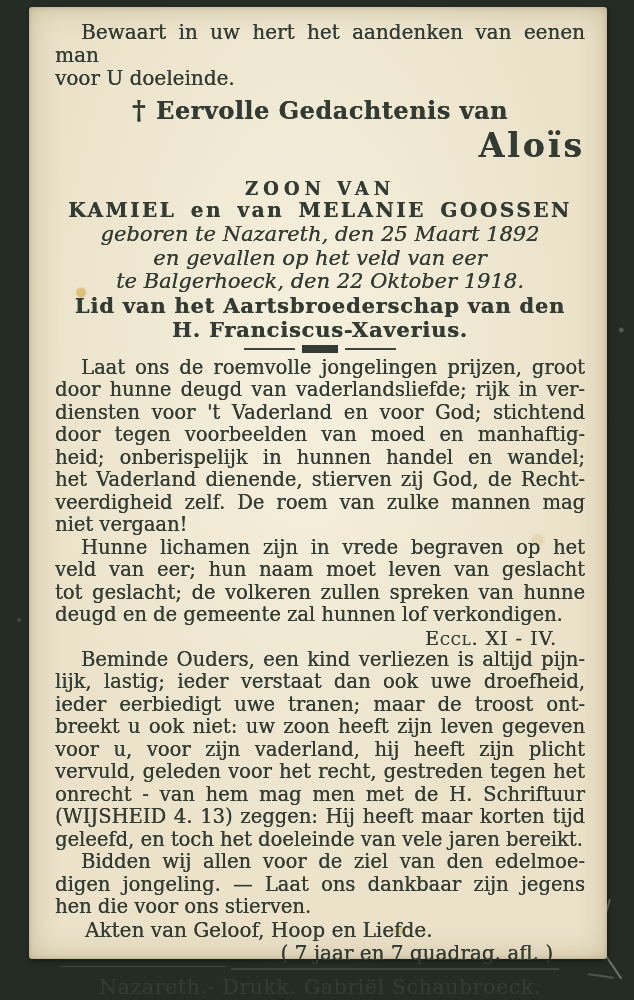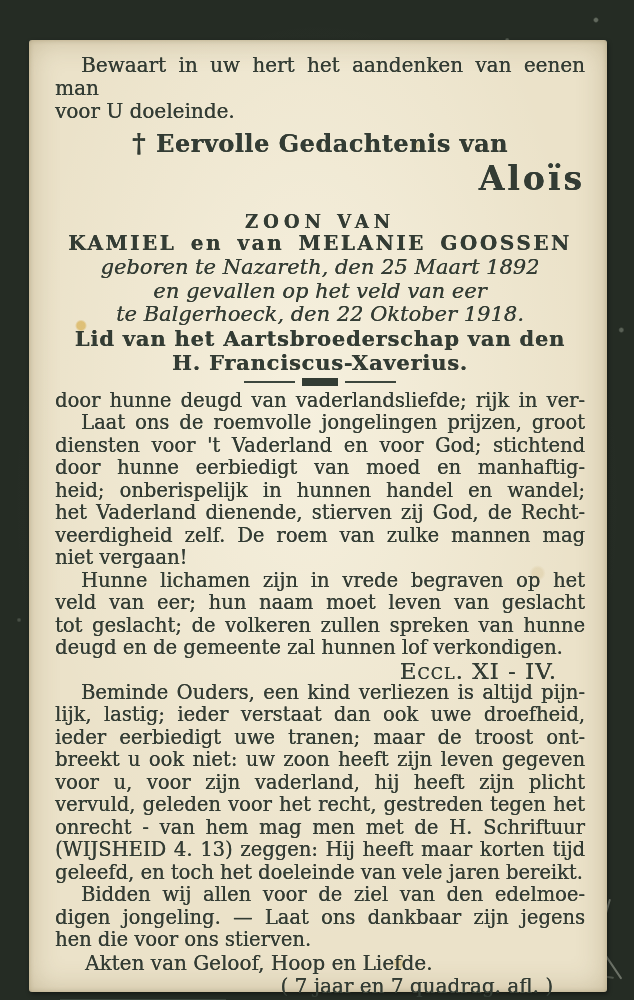--- a/index.html
+++ b/index.html
@@ -19,21 +19,21 @@
       radial-gradient(ellipse at 50% 50%, rgba(255,255,255,.05), transparent 70%),
       var(--frame, #252c24);
   }
   .scratch { position: absolute; background: rgba(214,220,204,.4); border-radius: 2px; }
   .scratch-1 { left: 601px; top: 898px; width: 2px; height: 58px; transform: rotate(16deg); }
   .scratch-2 { left: 611px; top: 948px; width: 1.5px; height: 34px; transform: rotate(-34deg); }
   .scratch-3 { left: 588px; top: 975px; width: 26px; height: 1.5px; transform: rotate(8deg); opacity:.6; }
 
   
   .paper {
-    position: absolute; left: 29px; top: 40px; width: 578px; height: 952px;
+    position: absolute; left: 29px; top: 7px; width: 578px; height: 952px;
     box-sizing: border-box; padding: 8px 22px 0 26px;
     color: var(--ink, #333c34);
     background:
       radial-gradient(circle at 9% 30%, rgba(208,156,36,.5) 0 4px, transparent 6px),
       radial-gradient(circle at 67% 11%, rgba(198,168,88,.28) 0 3px, transparent 5px),
       radial-gradient(circle at 64% 97%, rgba(202,166,70,.35) 0 4px, transparent 6px),
       radial-gradient(circle at 88% 56%, rgba(190,160,90,.18) 0 5px, transparent 8px),
       radial-gradient(ellipse at 48% 38%, rgba(255,252,240,.55), transparent 65%),
       var(--paper, #ebe2c9);
     box-shadow: inset 0 0 30px rgba(112,92,48,.30), inset 0 0 5px rgba(112,92,48,.30),
@@ -76,21 +76,21 @@
   .vitals .ln { line-height: 23.5px; }
 
   .membership { font-weight: bold; font-size: 21px; letter-spacing: .8px; }
   .membership .ln { line-height: 24px; }
 
   .divider { margin: 3px auto 3px auto; width: 152px; height: 9px;
              display: flex; align-items: center; gap: 7px; }
   .d-line { flex: 1; height: 2px; background: var(--rule, #3c463d); }
   .d-block { width: 36px; height: 8px; background: var(--ink, #333c34); }
 
-  .citation { text-align: right; padding-right: 28px; font-size: 23px; line-height: 22px;
+  .citation { text-align: right; padding-right: 28px; font-size: 19px; line-height: 22px;
               font-variant: small-caps; letter-spacing: 1px; }
 
   .acts { font-size: 20px; line-height: 23px; text-indent: 30px; }
   .indulgence { text-align: right; padding-right: 32px; font-size: 20px; line-height: 22px; }
 
   .rules { margin-top: 2px; display: flex; gap: 5px; height: 5px; padding-left: 5px; padding-right: 26px; }
   .rule-seg { height: 1.5px; background: var(--rule, #3c463d); }
   .seg-left  { width: 166px; margin-top: 0; }
   .seg-right { flex: 1; margin-top: 2.5px; }
 
@@ -136,24 +136,24 @@
       <div class="ln ln-last">H. Franciscus-Xaverius.</div>
     </div>
 
   <div class="divider">
     <span class="d-line"></span>
     <span class="d-block"></span>
     <span class="d-line"></span>
   </div>
 
   <div class="para indent">
+      <div class="ln ln-first">Laat ons de roemvolle jongelingen prijzen, groot</div>
       <div class="ln">door hunne deugd van vaderlandsliefde; rijk in ver-</div>
-      <div class="ln ln-first">Laat ons de roemvolle jongelingen prijzen, groot</div>
       <div class="ln">diensten voor 't Vaderland en voor God; stichtend</div>
-      <div class="ln">door hunne eerbiedigt van moed en manhaftig-</div>
+      <div class="ln">door tegen voorbeelden van moed en manhaftig-</div>
       <div class="ln">heid; onberispelijk in hunnen handel en wandel;</div>
       <div class="ln">het Vaderland dienende, stierven zij God, de Recht-</div>
       <div class="ln">veerdigheid zelf. De roem van zulke mannen mag</div>
       <div class="ln ln-last">niet vergaan!</div>
     </div>
 
   <div class="para indent">
       <div class="ln ln-first">Hunne lichamen zijn in vrede begraven op het</div>
       <div class="ln">veld van eer; hun naam moet leven van geslacht</div>
       <div class="ln">tot geslacht; de volkeren zullen spreken van hunne</div>

